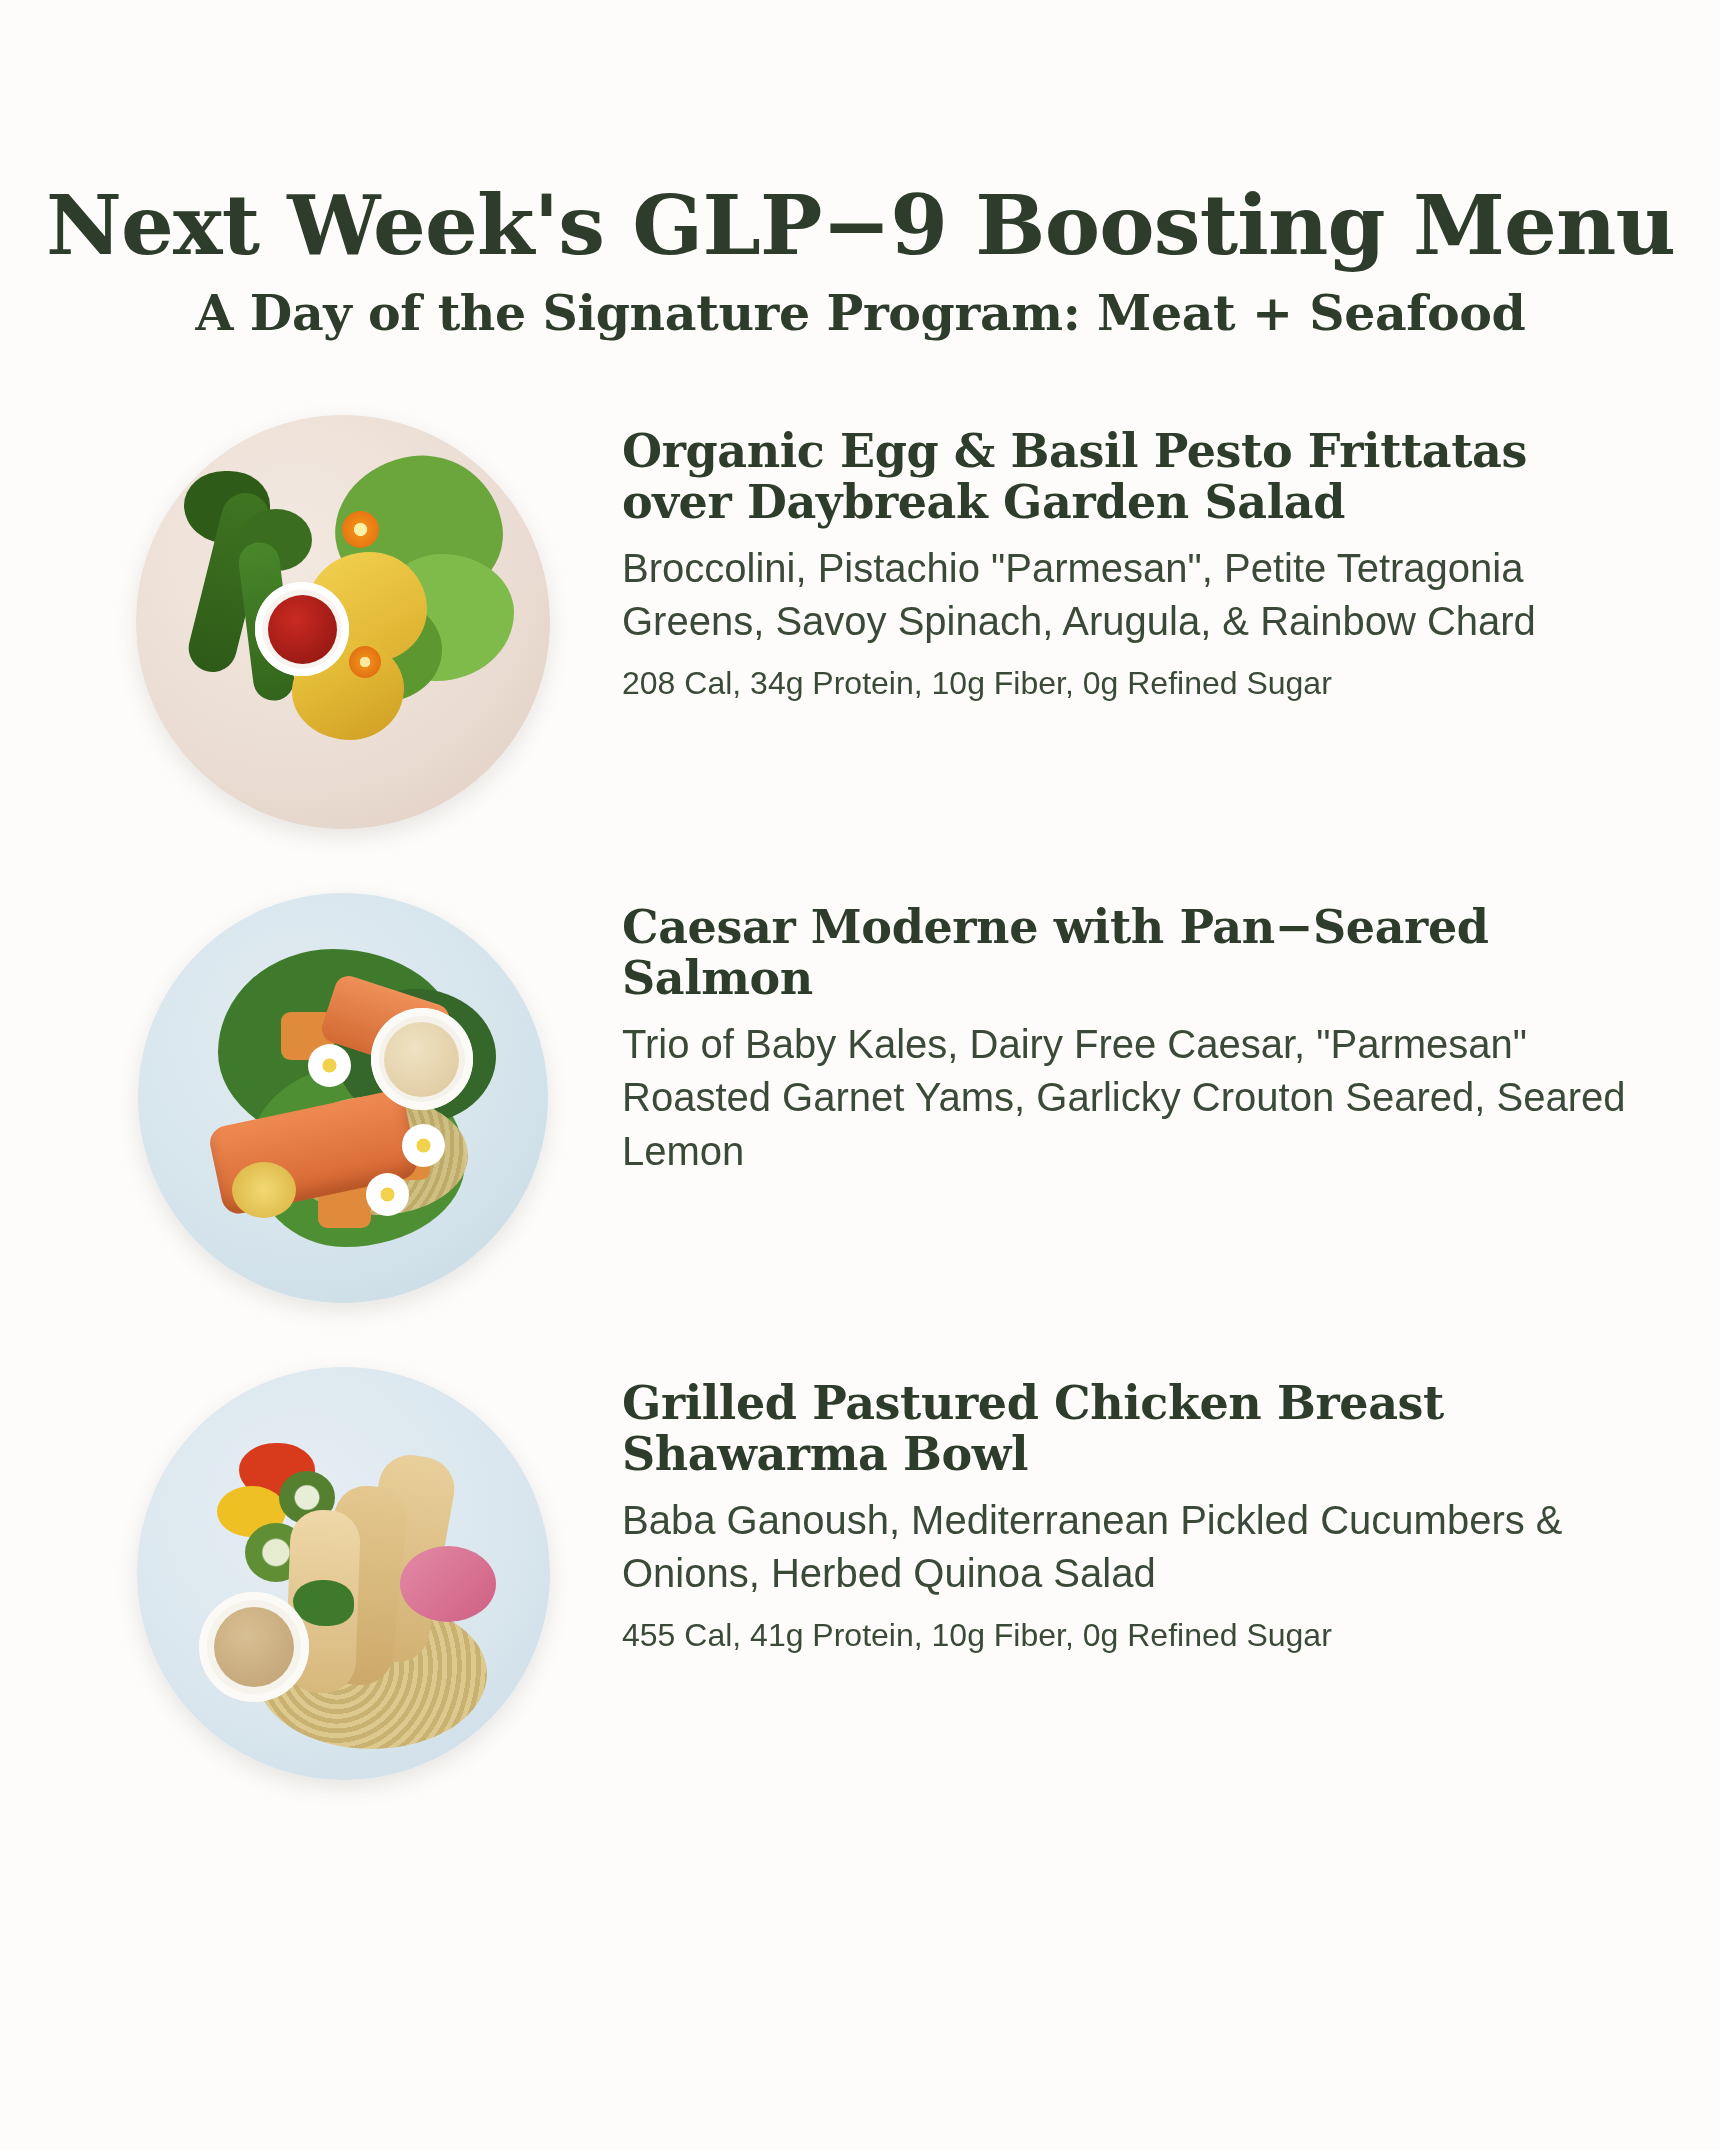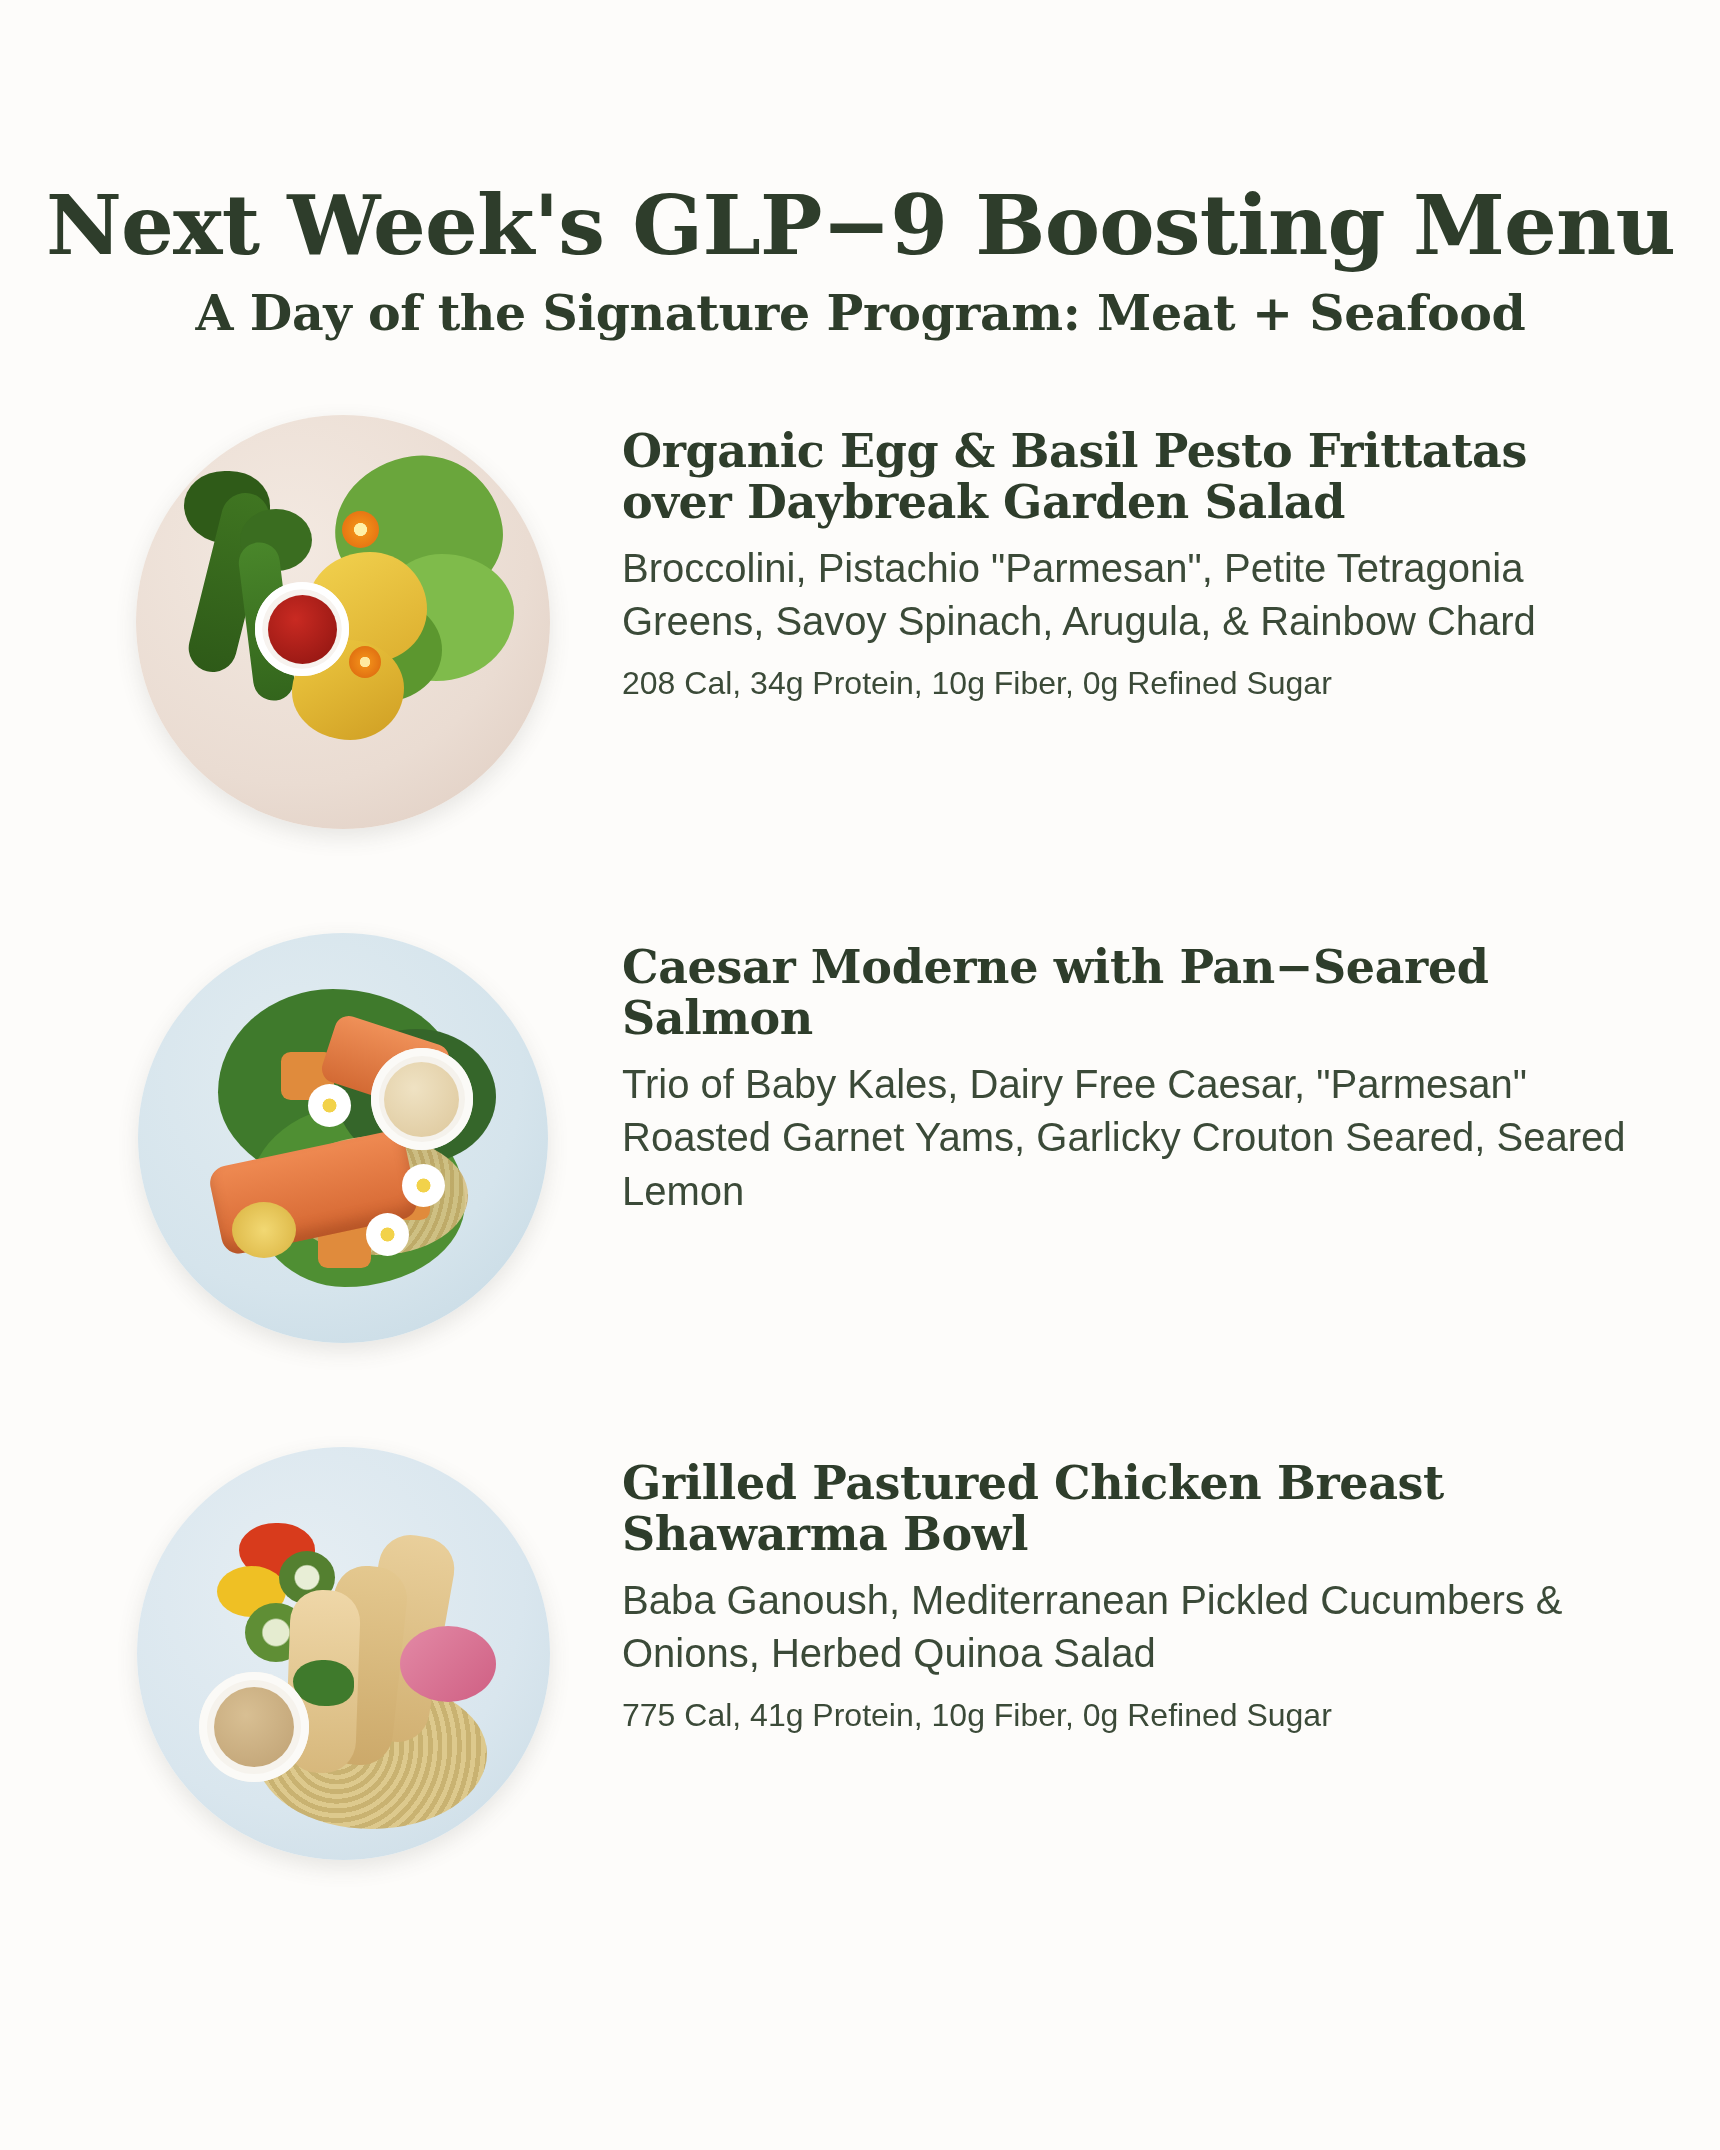--- a/index.html
+++ b/index.html
@@ -40,21 +40,21 @@
     margin-top: 17.5px;
     letter-spacing: -0.4px;
   }
 
   
   .items {
     margin-top: 73px;
     padding: 0 88px 0 96px;
     display: flex;
     flex-direction: column;
-    gap: 102px;
+    gap: 62px;
   }
   .item {
     display: flex;
     align-items: flex-start;
     gap: 32px;
   }
   .plate-wrap {
     flex: 0 0 494px;
     height: 414px;
     position: relative;
@@ -229,19 +229,19 @@
           <span class="blob p3-chicken-c"></span>
           <span class="blob p3-onion"></span>
           <span class="blob p3-basil"></span>
           <span class="blob p3-bowl"></span>
           <span class="blob p3-baba"></span>
         </div>
       </div>
       <div class="item-text">
         <div class="item-title">Grilled Pastured Chicken Breast Shawarma Bowl</div>
         <div class="item-desc">Baba Ganoush, Mediterranean Pickled Cucumbers &amp; Onions, Herbed Quinoa Salad</div>
-        <div class="item-macros">775 Cal, 41g Protein, 10g Fiber, 0g Refined Sugar</div>
+        <div class="item-macros">455 Cal, 41g Protein, 10g Fiber, 0g Refined Sugar</div>
       </div>
     </div>
 
   </div>
 </div>
 
 
 </body></html>

